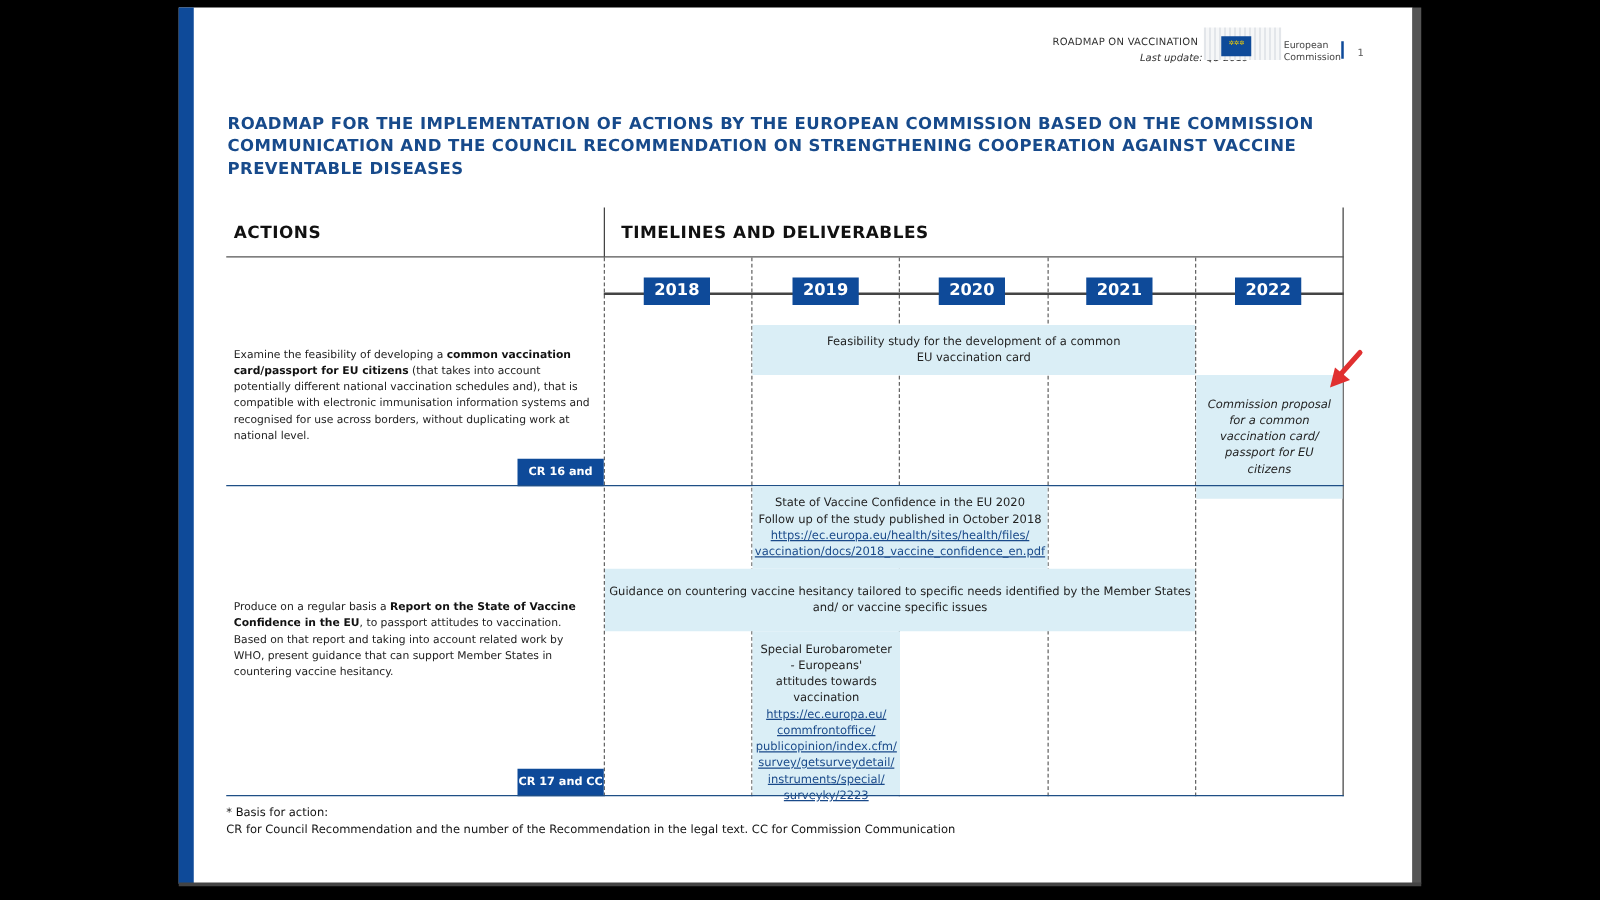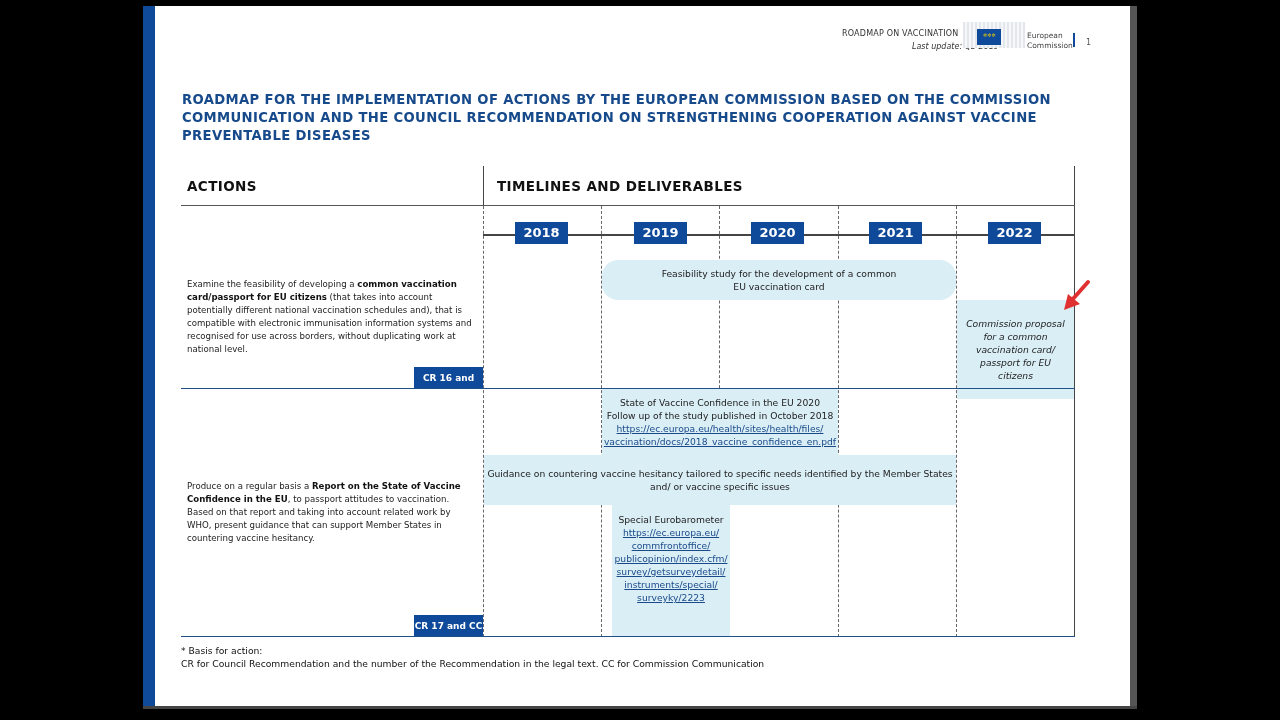--- a/index.html
+++ b/index.html
@@ -88,38 +88,39 @@
 
   <div class="year-axis"></div>
   <div class="year" style="left:334px;text-align:center;">2018</div>
   <div class="year" style="left:453px;">2019</div>
   <div class="year" style="left:570px;">2020</div>
   <div class="year" style="left:688px;">2021</div>
   <div class="year" style="left:807px;">2022</div>
 
   <div class="action-text" style="top:112px;"><span>Examine the feasibility of developing a </span><b>common vaccination card/passport for EU citizens</b><span> (that takes into account potentially different national vaccination schedules and), that is compatible with electronic immunisation information systems and recognised for use across borders, without duplicating work at national level.</span></div>
   <div class="basis" style="left:233px; top:201px;">CR 16 and CC*</div>
-  <div class="cell" style="left:421px; top:94px; width:354px; height:40px;border-radius:16px;">
+  <div class="cell" style="left:421px; top:94px; width:354px; height:40px;">
     <span style="width:240px;">Feasibility study for the development of a common EU vaccination card</span>
   </div>
   <div class="cell" style="left:776px; top:134px; width:117px; height:99px;font-style:italic;">
     <span style="width:108px;">Commission proposal for a common vaccination card/ passport for EU citizens</span>
   </div>
   <div class="hline" style="left:0; top:222px; width:894px; background:#1f4f86;"></div>
 
   <div class="cell" style="left:421px; top:223px; width:236px; height:66px;">
     <span>State of Vaccine Confidence in the EU 2020</span>
     <span>Follow up of the study published in October 2018</span>
     <a><span>https://ec.europa.eu/health/sites/health/files/</span><br><span>vaccination/docs/2018_vaccine_confidence_en.pdf</span></a>
   </div>
   <div class="cell" style="left:303px; top:289px; width:472px; height:50px;">
     <span style="width:466px;">Guidance on countering vaccine hesitancy tailored to specific needs identified by the Member States and/ or vaccine specific issues</span>
   </div>
-  <div class="cell" style="left:421px; top:339px; width:118px; height:131px; justify-content:flex-start; padding-top:8px;margin-left:10px;">
+  <div class="cell" style="left:421px; top:339px; width:118px; height:131px; justify-content:flex-start; padding-top:8px;">
     <span>Special Eurobarometer</span>
+    <span style="width:100px;">- Europeans' attitudes towards vaccination</span>
     <a>
       <span>https://ec.europa.eu/</span><br>
       <span>commfrontoffice/</span><br>
       <span>publicopinion/index.cfm/</span><br>
       <span>survey/getsurveydetail/</span><br>
       <span>instruments/special/</span><br>
       <span>surveyky/2223</span>
     </a>
   </div>
   <div class="action-text" style="top:314px;"><span>Produce on a regular basis a </span><b>Report on the State of Vaccine Confidence in the EU</b><span>, to passport attitudes to vaccination. Based on that report and taking into account related work by WHO, present guidance that can support Member States in countering vaccine hesitancy.</span></div>

